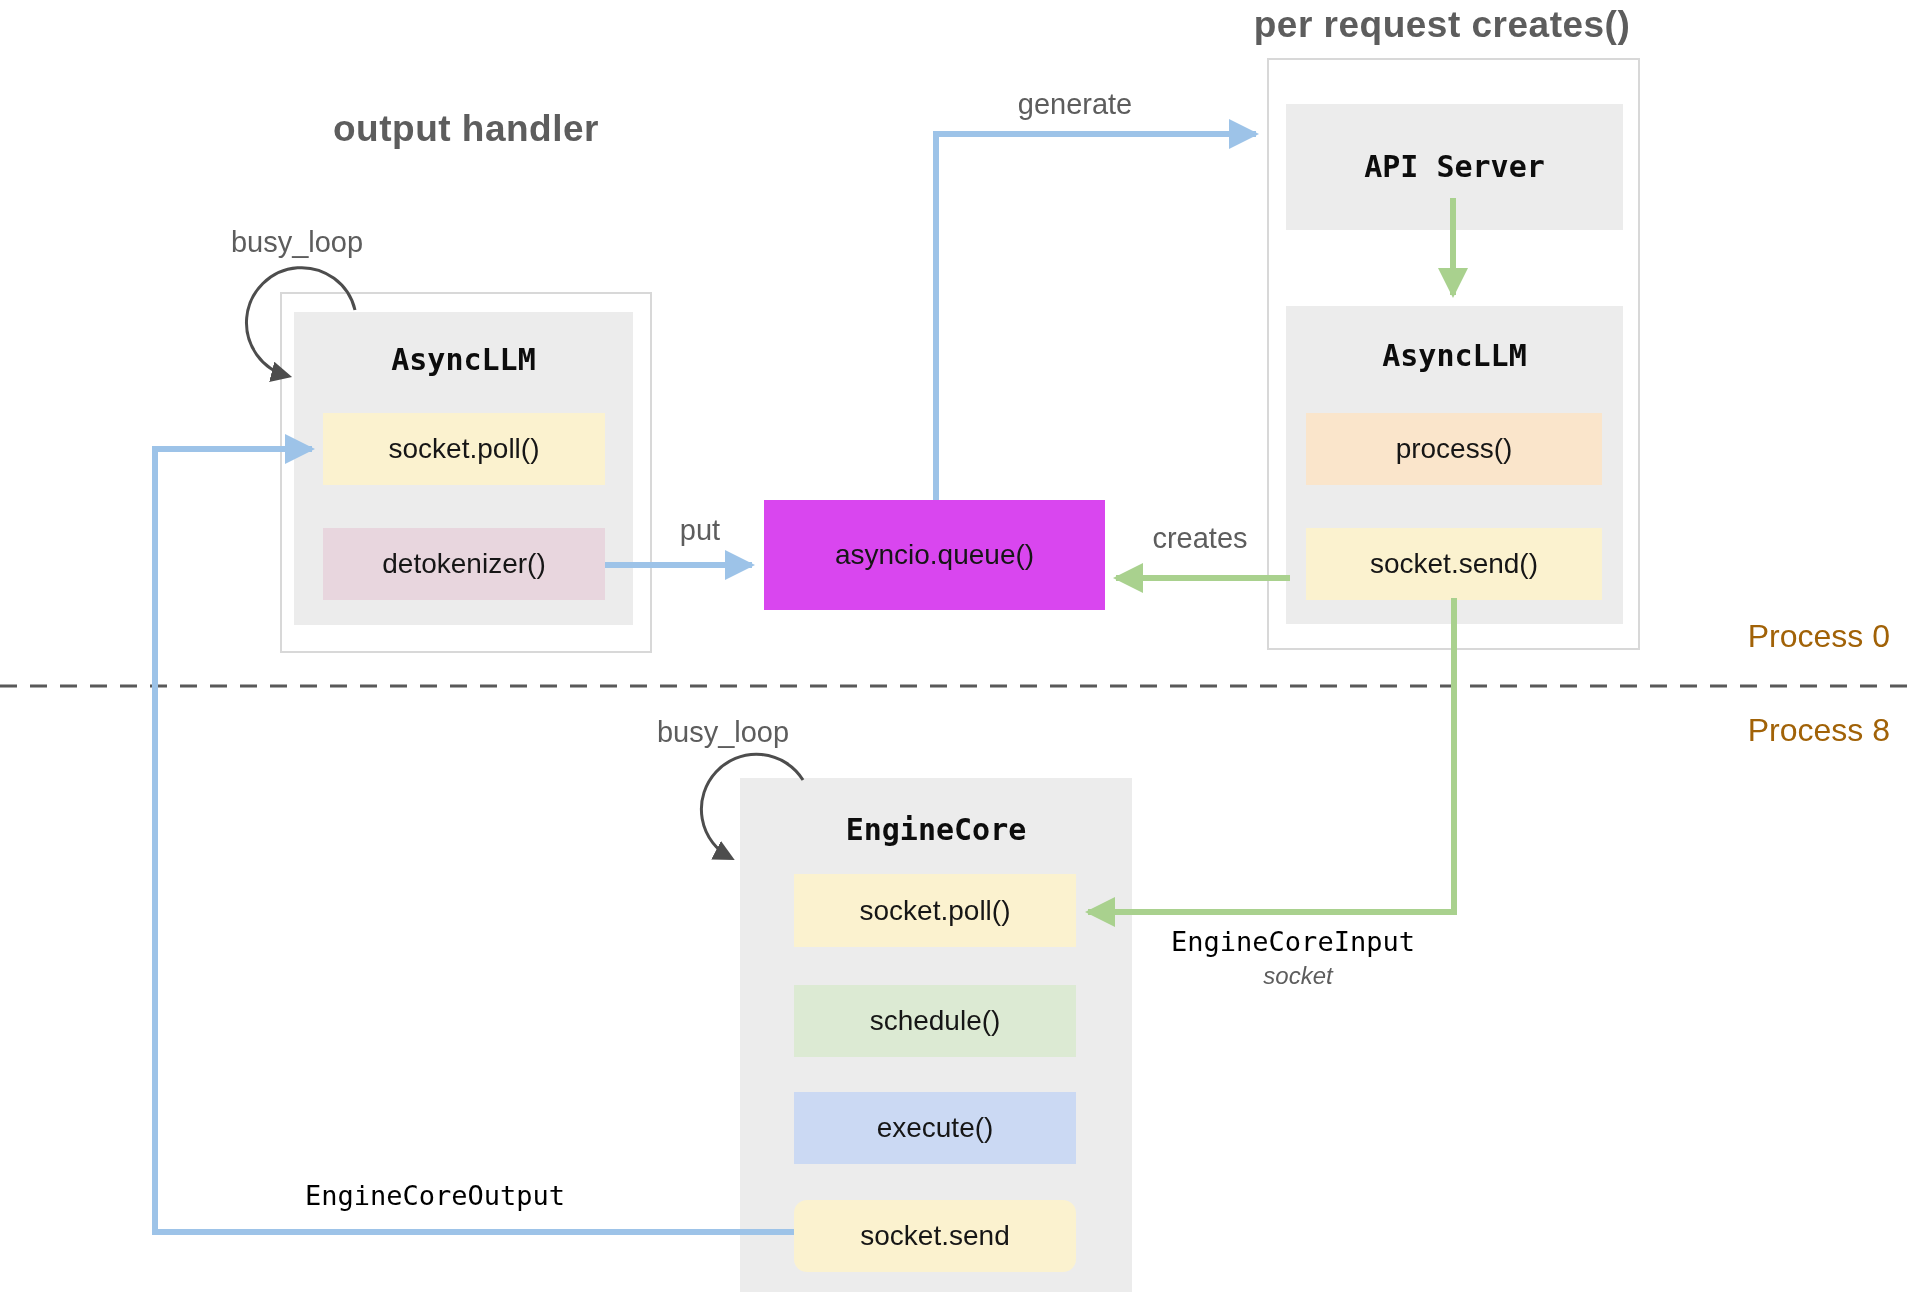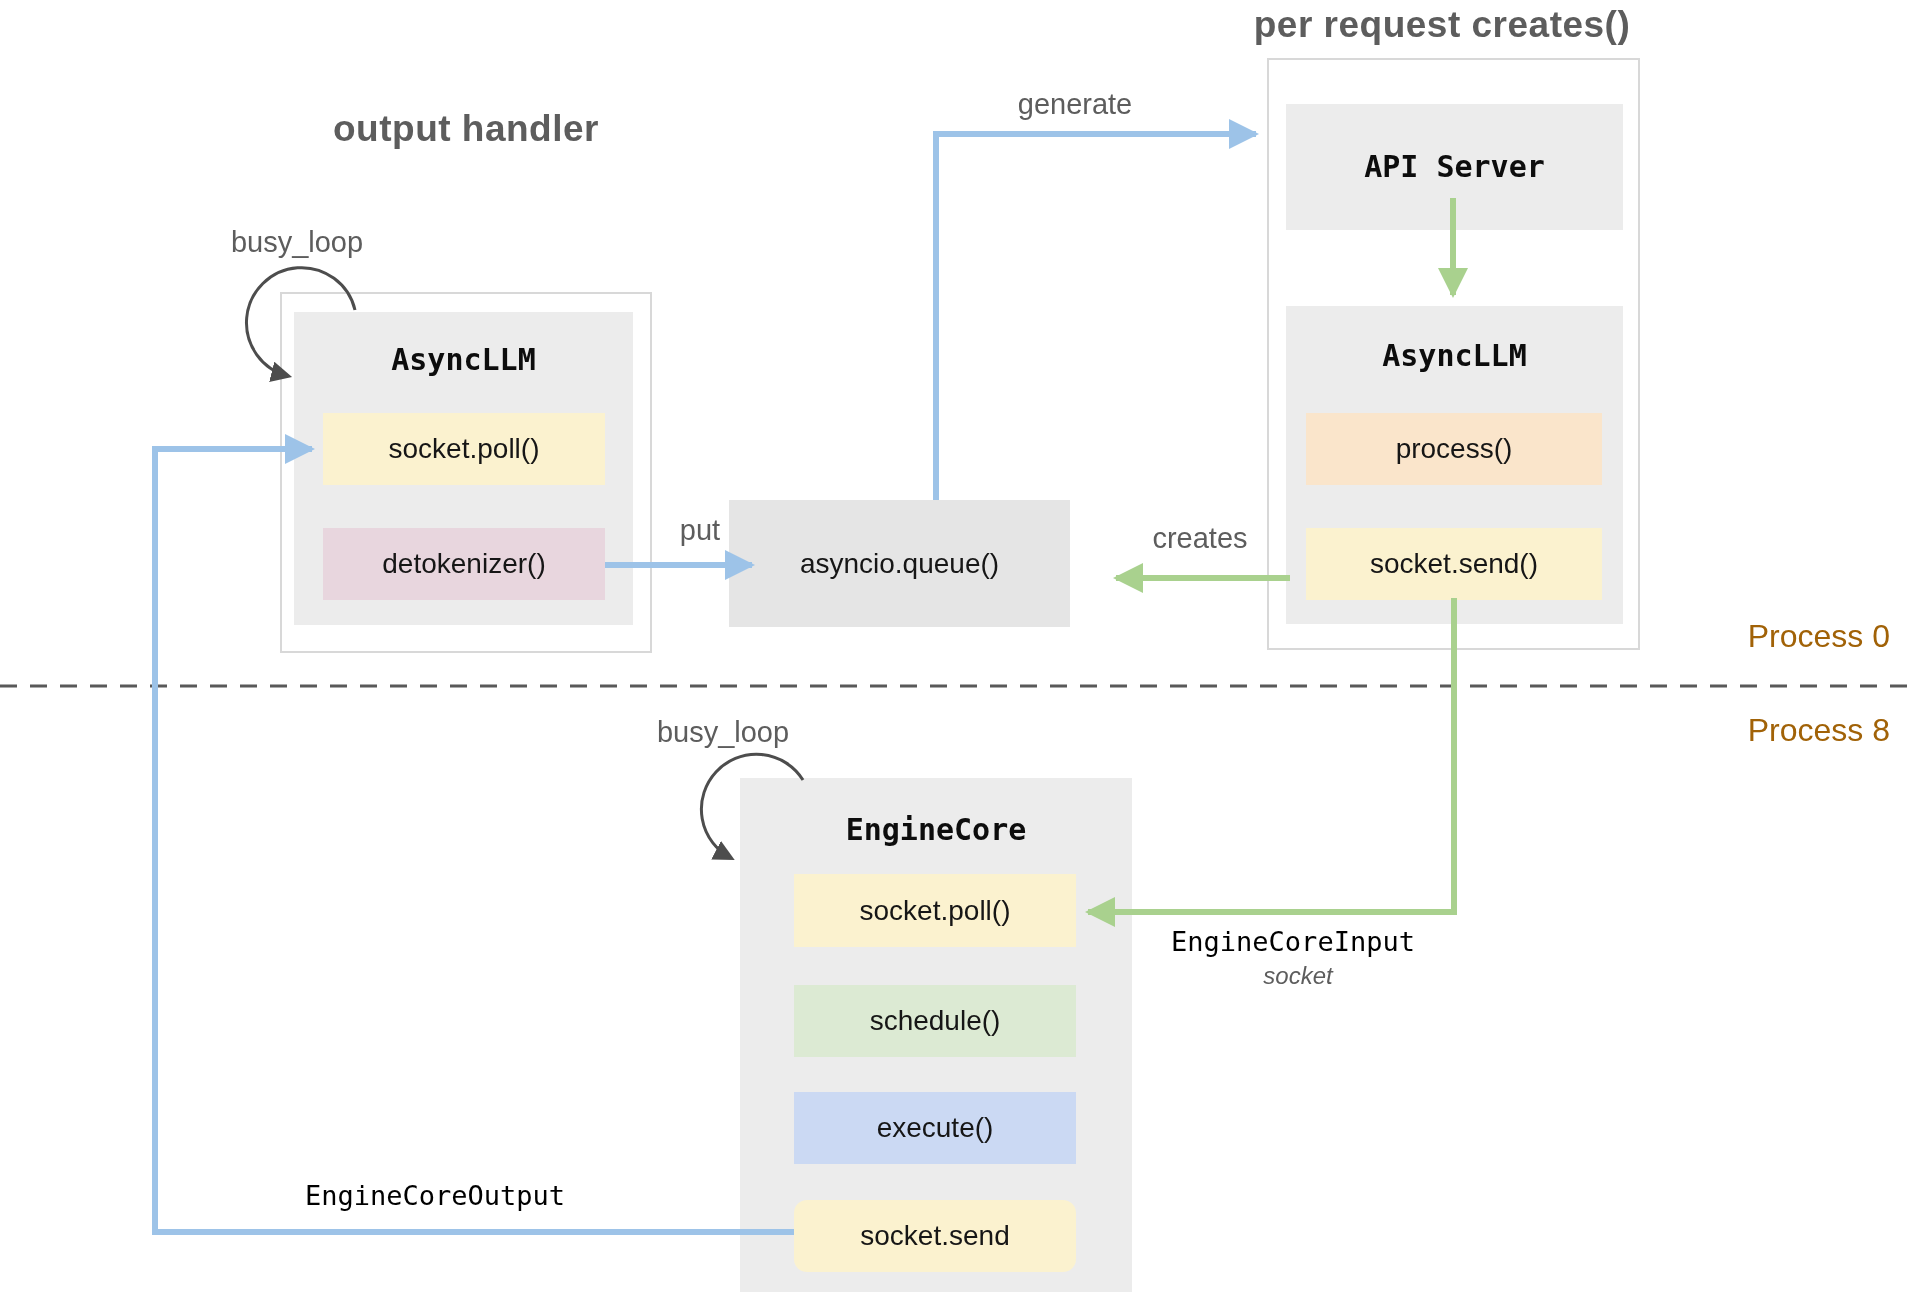--- a/index.html
+++ b/index.html
@@ -47,21 +47,21 @@
   <div class="abs section-title" style="left:1192px;top:4px;width:500px;">per request creates()</div>
 
   <div class="abs edge-label" style="left:207px;top:226px;width:180px;">busy_loop</div>
   <div class="abs outer-box" style="left:280px;top:292px;width:368px;height:357px;"></div>
   <div class="abs gray-box" style="left:294px;top:312px;width:339px;height:313px;">
     <div class="class-title" style="margin-top:30px;">AsyncLLM</div>
   </div>
   <div class="abs chip yellow" style="left:323px;top:413px;width:282px;height:72px;">socket.poll()</div>
   <div class="abs chip pink" style="left:323px;top:528px;width:282px;height:72px;">detokenizer()</div>
 
-  <div class="abs gray-box chip" style="left:729px;top:500px;width:341px;height:127px;background:#e5e5e5;">asyncio.queue()</div>
+  <div class="abs gray-box chip" style="left:764px;top:500px;width:341px;height:110px;background:#d946ef;">asyncio.queue()</div>
 
   <div class="abs outer-box" style="left:1267px;top:58px;width:369px;height:588px;"></div>
   <div class="abs gray-box class-title" style="left:1286px;top:72px;width:337px;height:126px;line-height:126px;margin-top:32px;">API Server</div>
   <div class="abs gray-box" style="left:1286px;top:306px;width:337px;height:318px;">
     <div class="class-title" style="margin-top:32px;">AsyncLLM</div>
   </div>
   <div class="abs chip orange" style="left:1306px;top:413px;width:296px;height:72px;">process()</div>
   <div class="abs chip yellow" style="left:1306px;top:528px;width:296px;height:72px;">socket.send()</div>
 
   <div class="abs process-label" style="left:1660px;top:618px;width:230px;">Process 0</div>

